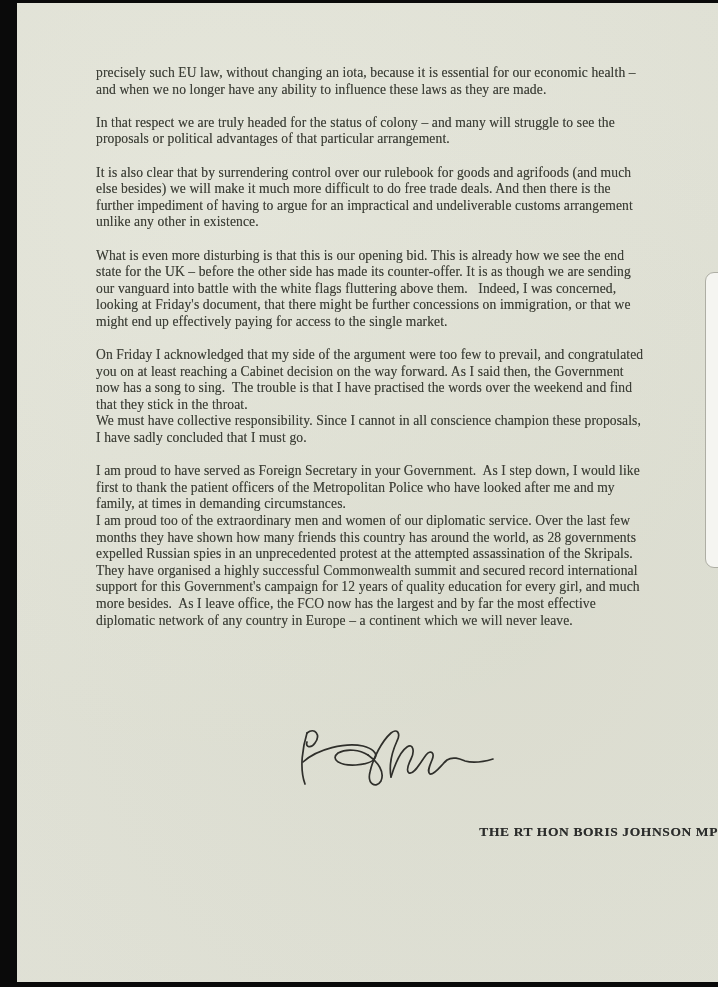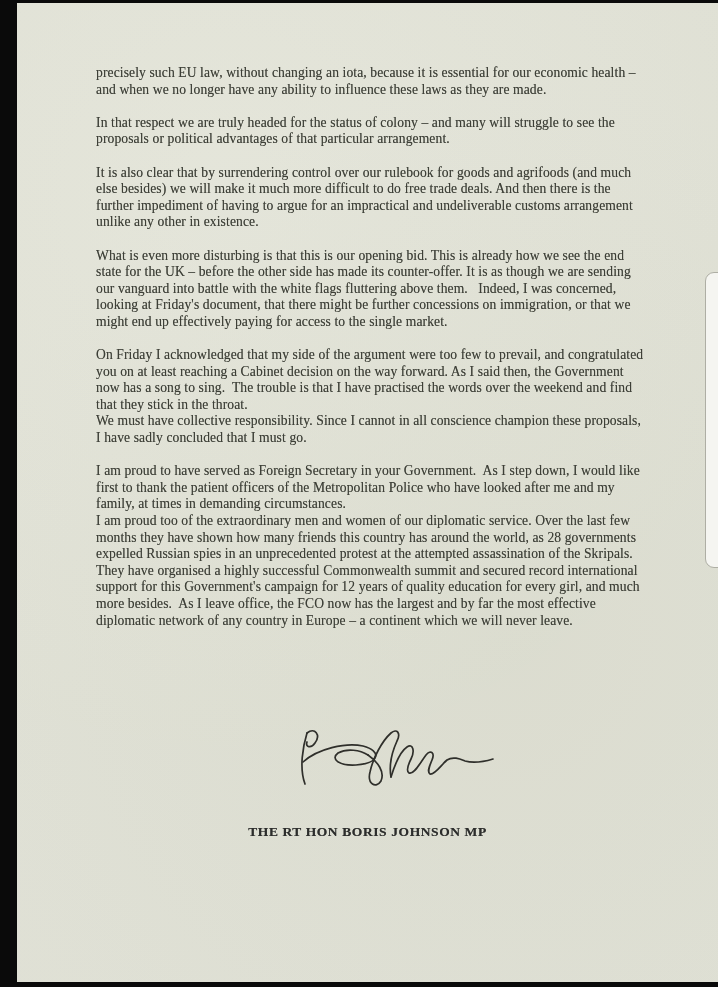--- a/index.html
+++ b/index.html
@@ -50,21 +50,21 @@
     top: 723px;
     width: 210px;
     height: 68px;
   }
   .signature-wrap svg { display: block; width: 100%; height: 100%; }
   .signatory-name {
     position: absolute;
     left: 0;
     top: 821px;
     width: 100%;
-    text-align: center;
+    text-align: right;
     font-weight: bold;
     font-size: 13.5px;
     letter-spacing: 0.6px;
     color: #2c2d2c;
     text-shadow: 0 0 0.4px rgba(44,45,44,0.6);
   }
   .scroll-indicator {
     position: absolute;
     left: 705px;
     top: 272px;

